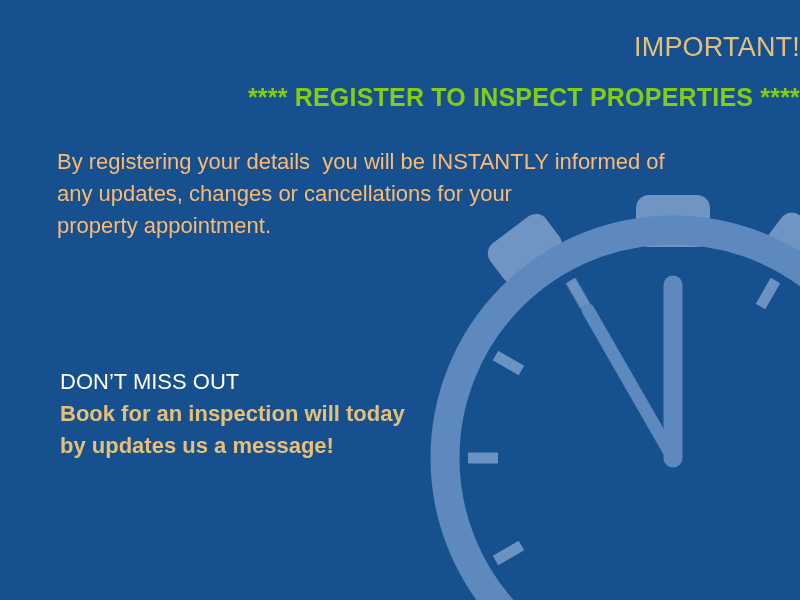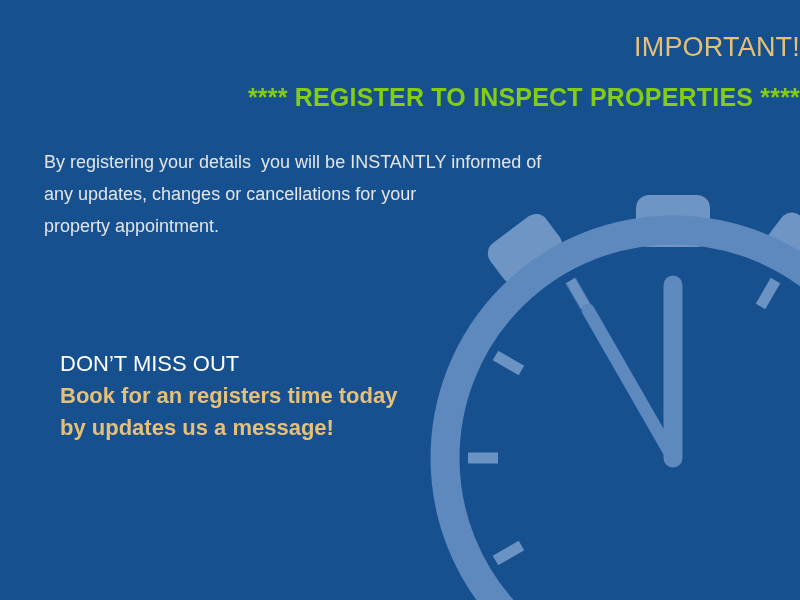--- a/index.html
+++ b/index.html
@@ -52,33 +52,33 @@
   .headline-2 {
     font-size: 25px;
     font-weight: 700;
     color: #84cc16;
     line-height: 34px;
     margin-top: 16px;
     letter-spacing: 0.2px;
   }
   .body-block {
     position: absolute;
-    left: 44px;
-    font-size: 18px;
-    color: #e5e5e5;
+    left: 57px;
+    font-size: 22px;
+    color: #fdba74;
     line-height: 32px;
     font-weight: 400;
     white-space: pre-wrap;
   }
   #para-1 { top: 146px; }
   #para-2 { top: 274px; }
   #cta-block {
     position: absolute;
     left: 60px;
-    top: 348px;
+    top: 366px;
   }
   .cta-lead {
     font-size: 22px;
     color: #FFFFFF;
     line-height: 32px;
     font-weight: 400;
   }
   .cta-strong {
     font-size: 22px;
     color: #E5C079;
@@ -132,18 +132,18 @@
       <div class="headline-2">****  REGISTER TO INSPECT PROPERTIES ****</div>
     </div>
 
     <div class="body-block" id="para-1">By registering your details  you will be INSTANTLY informed of
 any updates, changes or cancellations for your
 property appointment.</div>
 
 
     <div id="cta-block">
       <div class="cta-lead">DON’T MISS OUT</div>
-      <div class="cta-strong">Book for an registers time today</div>
+      <div class="cta-strong">Book for an inspection will today</div>
       <div class="cta-strong">by updates us a message!</div>
     </div>
 
   </div>
 </div>
 
 </body></html>

